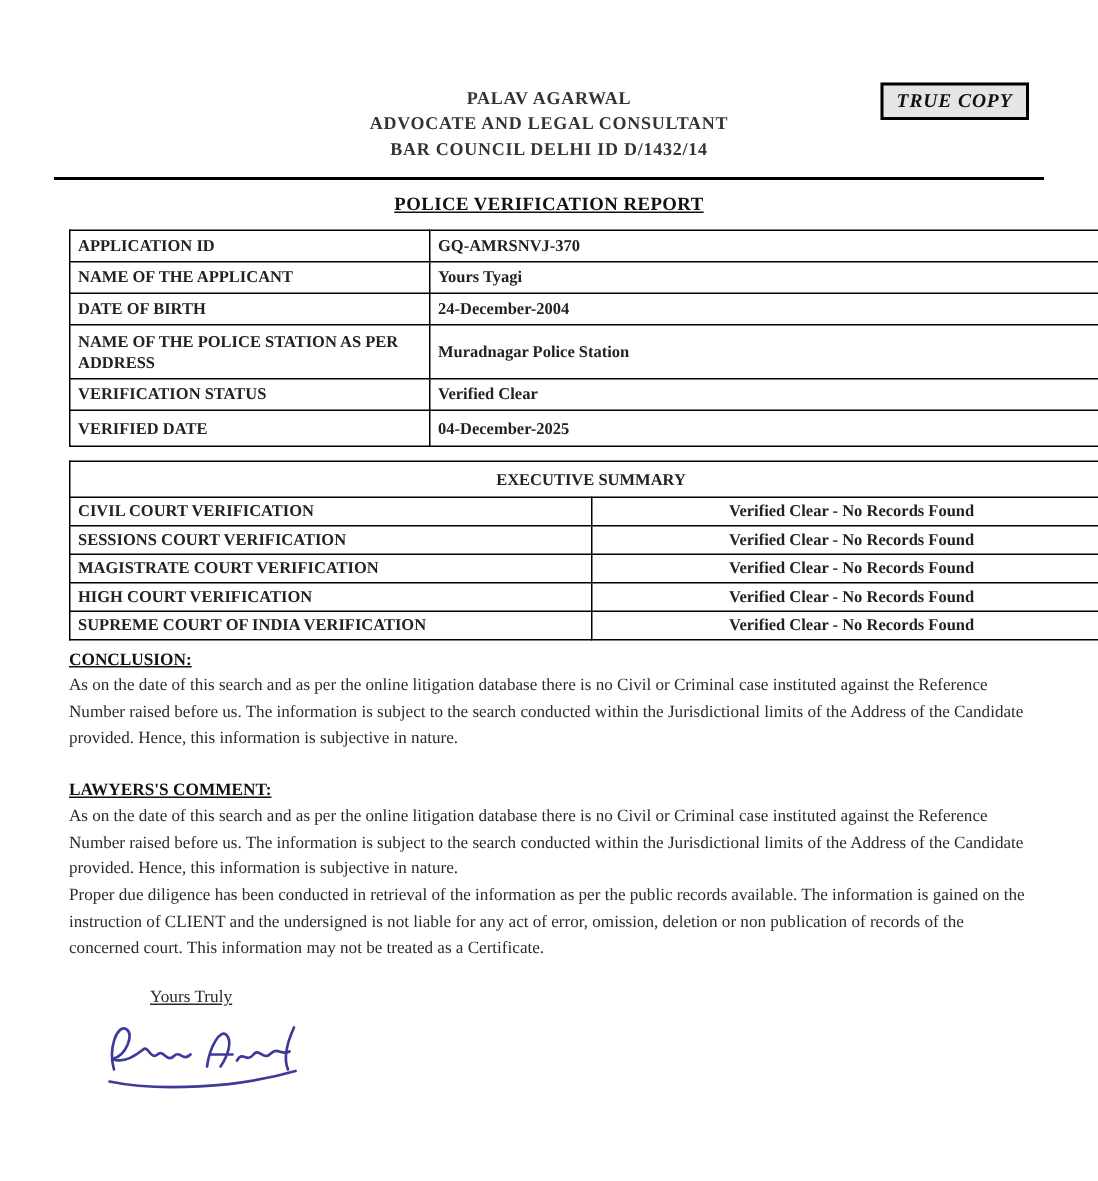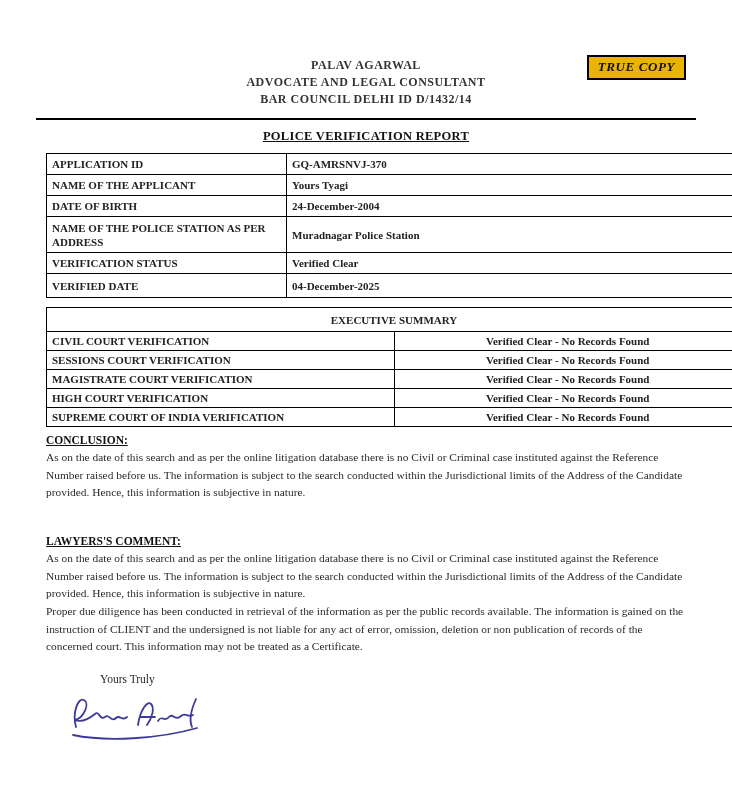--- a/index.html
+++ b/index.html
@@ -19,21 +19,21 @@
   .stamp {
     position: absolute;
     top: 55px; right: 46px;
     border: 2px solid #000;
     padding: 2px 9px 3px;
     font-weight: bold;
     font-style: italic;
     font-size: 13px;
     letter-spacing: 0.6px;
     color: #111;
-    background: #eab308;
+    background: #e5e5e5;
   }
 
   
   .letterhead {
     text-align: center;
     font-weight: bold;
     font-size: 12px;
     letter-spacing: 0.5px;
     color: #333;
     line-height: 17px;
@@ -87,34 +87,35 @@
   .exec tr { height: 19px; }
   .exec .val { text-align: center; }
 
   .section-heading {
     font-weight: bold;
     text-decoration: underline;
     font-size: 11.5px;
     color: #111;
     margin: 7px 10px 3px 10px;
   }
-  .section-heading.gap-lg { margin-top: 33px; }
+  .section-heading.gap-lg { margin-top: 19px; }
   .section-heading.gap-md { margin-top: 13px; }
   .section-body {
     margin: 0 10px;
     font-size: 11.4px;
     line-height: 1.55;
     color: #2a2a2a;
     max-width: 644px;
   }
 
   .closing {
     margin: 17px 10px 0 64px;
     font-size: 11.5px;
     color: #2a2a2a;
+    text-decoration: underline;
   }
   .signature-wrap { margin: 4px 0 0 28px; height: 56px; }
 </style>
 </head>
 <body>
 
 <div class="stamp">TRUE COPY</div>
 
 <div class="page">
 

